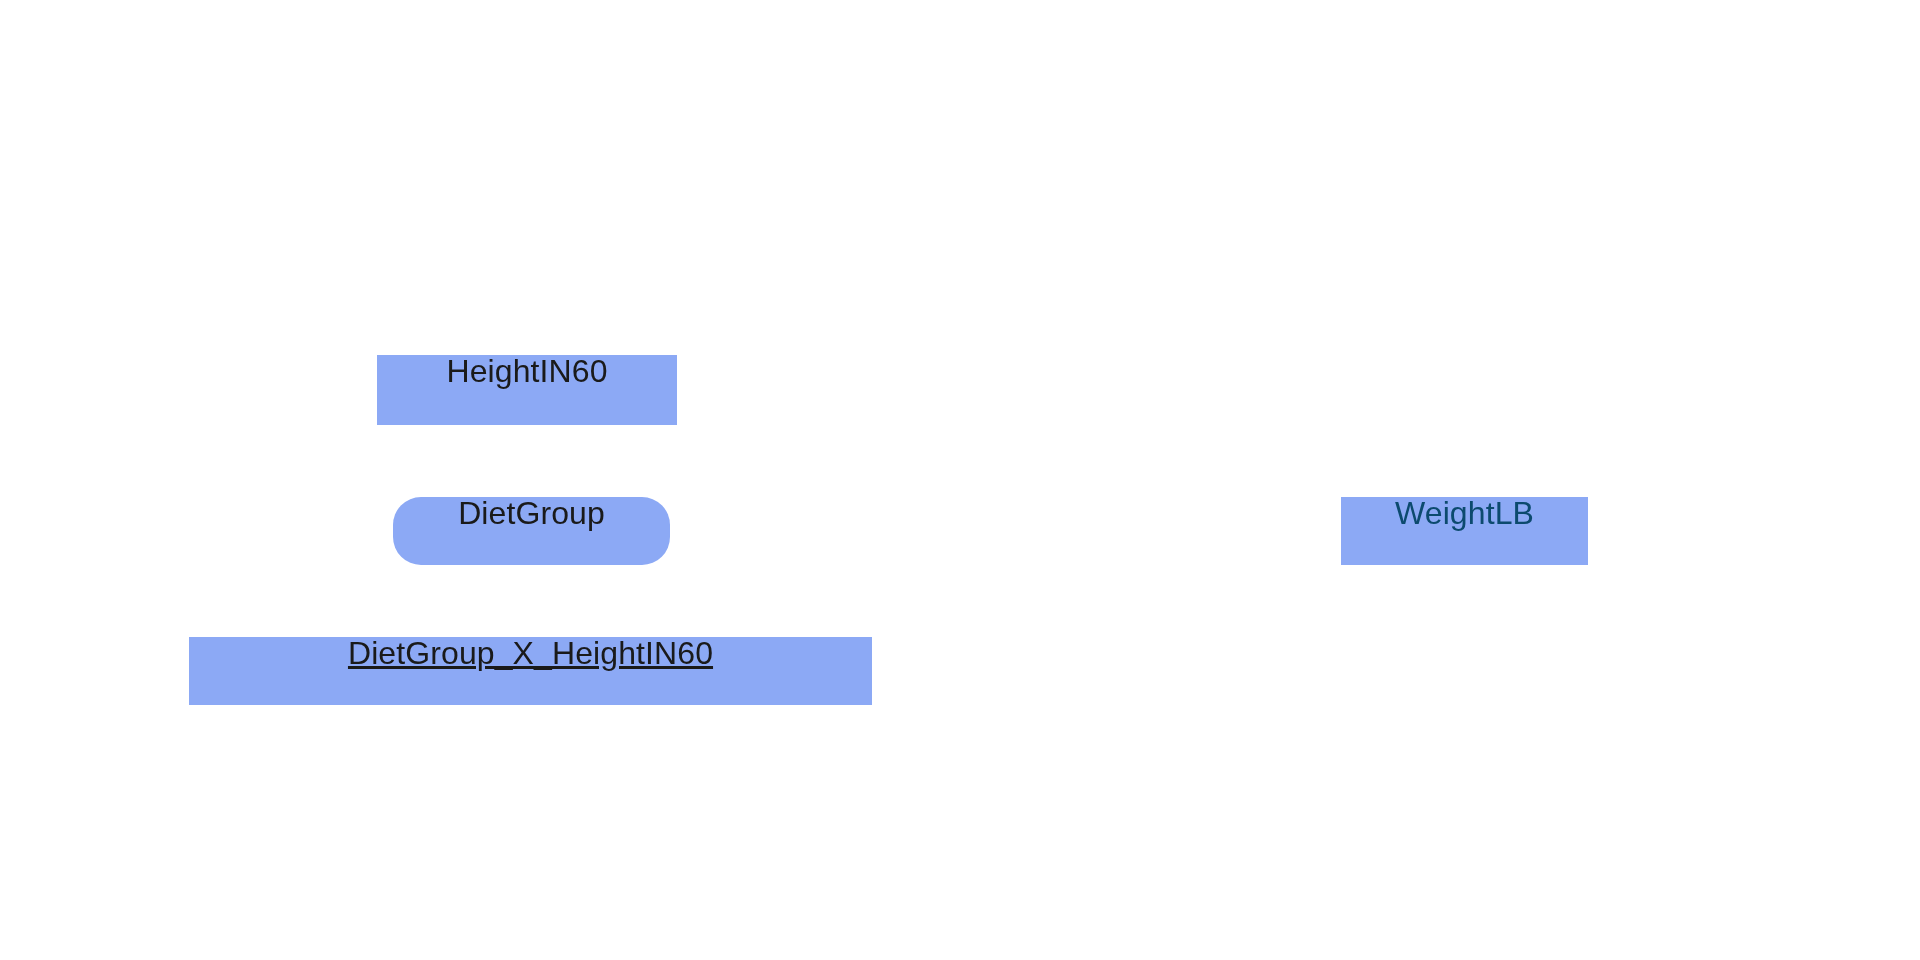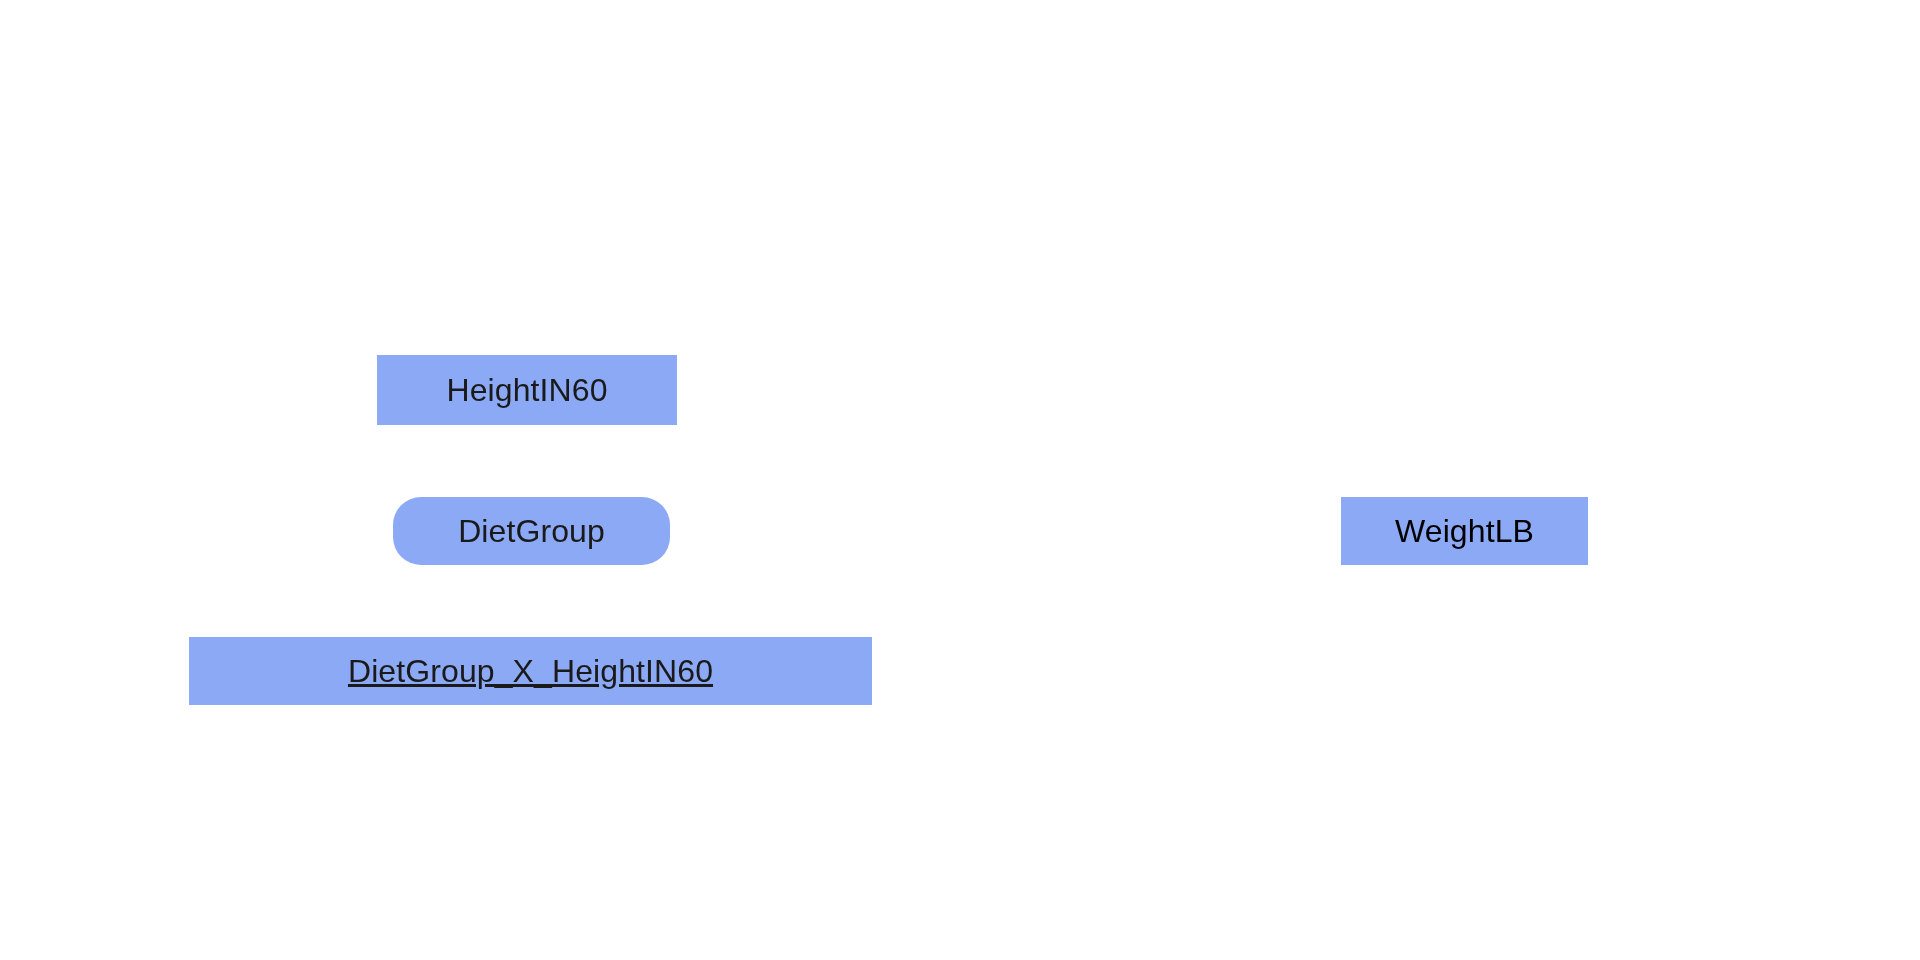--- a/index.html
+++ b/index.html
@@ -17,21 +17,20 @@
     position: relative;
     width: 1920px;
     height: 960px;
     background: #ffffff;
     overflow: hidden;
   }
 
   .node {
     position: absolute;
     display: flex;
-    align-items: center;
     justify-content: center;
     box-sizing: border-box;
     background: #8ca9f5;
     border: 0;
     border-radius: 0;
     padding: 0 6px;
     user-select: none;
   }
 
   .node-label {
@@ -52,20 +51,20 @@
 
   <div class="node" id="node-heightin60" style="left: 377px; top: 355px; width: 300px; height: 70px; background: rgb(140, 169, 245);">
     <span class="node-label" style="color: rgb(26, 26, 26); font-size: 32px;">HeightIN60</span>
   </div>
 
   <div class="node" id="node-dietgroup" style="left: 393px; top: 497px; width: 277px; height: 68px; background: rgb(140, 169, 245); border-radius: 28px;">
     <span class="node-label" style="color: rgb(26, 26, 26); font-size: 32px;">DietGroup</span>
   </div>
 
   <div class="node" id="node-weightlb" style="left: 1341px; top: 497px; width: 247px; height: 68px; background: rgb(140, 169, 245);">
-    <span class="node-label" style="color: #000000; font-size: 32px;">WeightLB</span>
+    <span class="node-label" style="color: #0c4a6e; font-size: 32px;">WeightLB</span>
   </div>
 
   <div class="node" id="node-dietgroup-x-heightin60" style="left: 189px; top: 637px; width: 683px; height: 68px; background: rgb(140, 169, 245);">
     <span class="node-label" style="color: rgb(26, 26, 26); font-size: 32px; text-decoration: underline;">DietGroup_X_HeightIN60</span>
   </div>
 
 </div>
 
 </body></html>

